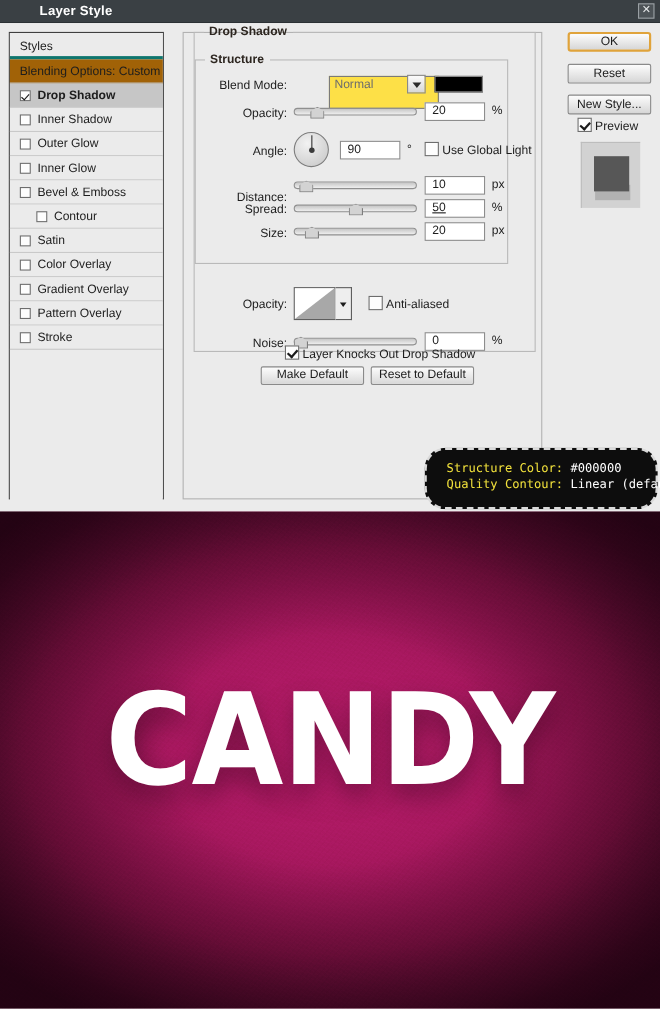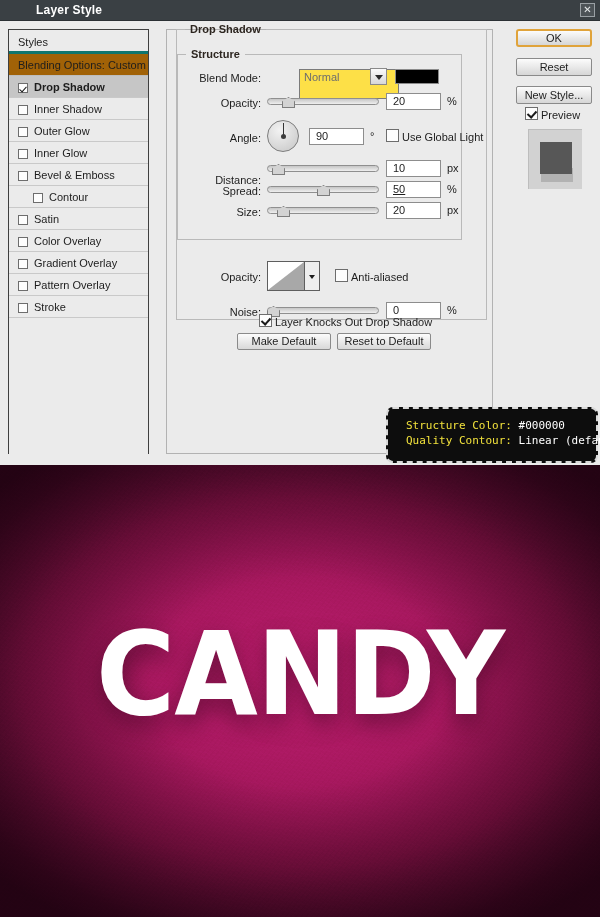--- a/index.html
+++ b/index.html
@@ -221,21 +221,21 @@
     position:absolute;left:12px;top:100px;width:54px;height:60px;
     background:#d2d2d2;border-top:1px solid #bdbdbd;border-left:1px solid #bdbdbd;
     box-sizing:border-box;
   }
   .thumb-shadow{position:absolute;left:12px;top:38px;width:32px;height:14px;background:#b2b2b2;}
   .thumb-square{position:absolute;left:11px;top:12px;width:32px;height:32px;background:#575757;}
 
   
   .tooltip{
     position:absolute;left:386px;top:386px;width:212px;height:56px;
-    background:#0d0d0d;border:2px dashed #d9d9d9;border-radius:7px;
+    background:#0d0d0d;border:2px dashed #d9d9d9;border-radius:19px;
     box-sizing:border-box;
     font-family:"DejaVu Sans Mono", monospace;
     padding:9px 0 0 18px;
   }
   .tooltip .tl{
     font-size:11px;line-height:15px;color:#ffffff;white-space:nowrap;
   }
   .tooltip .tk{color:#f2e23c;}
 
   

